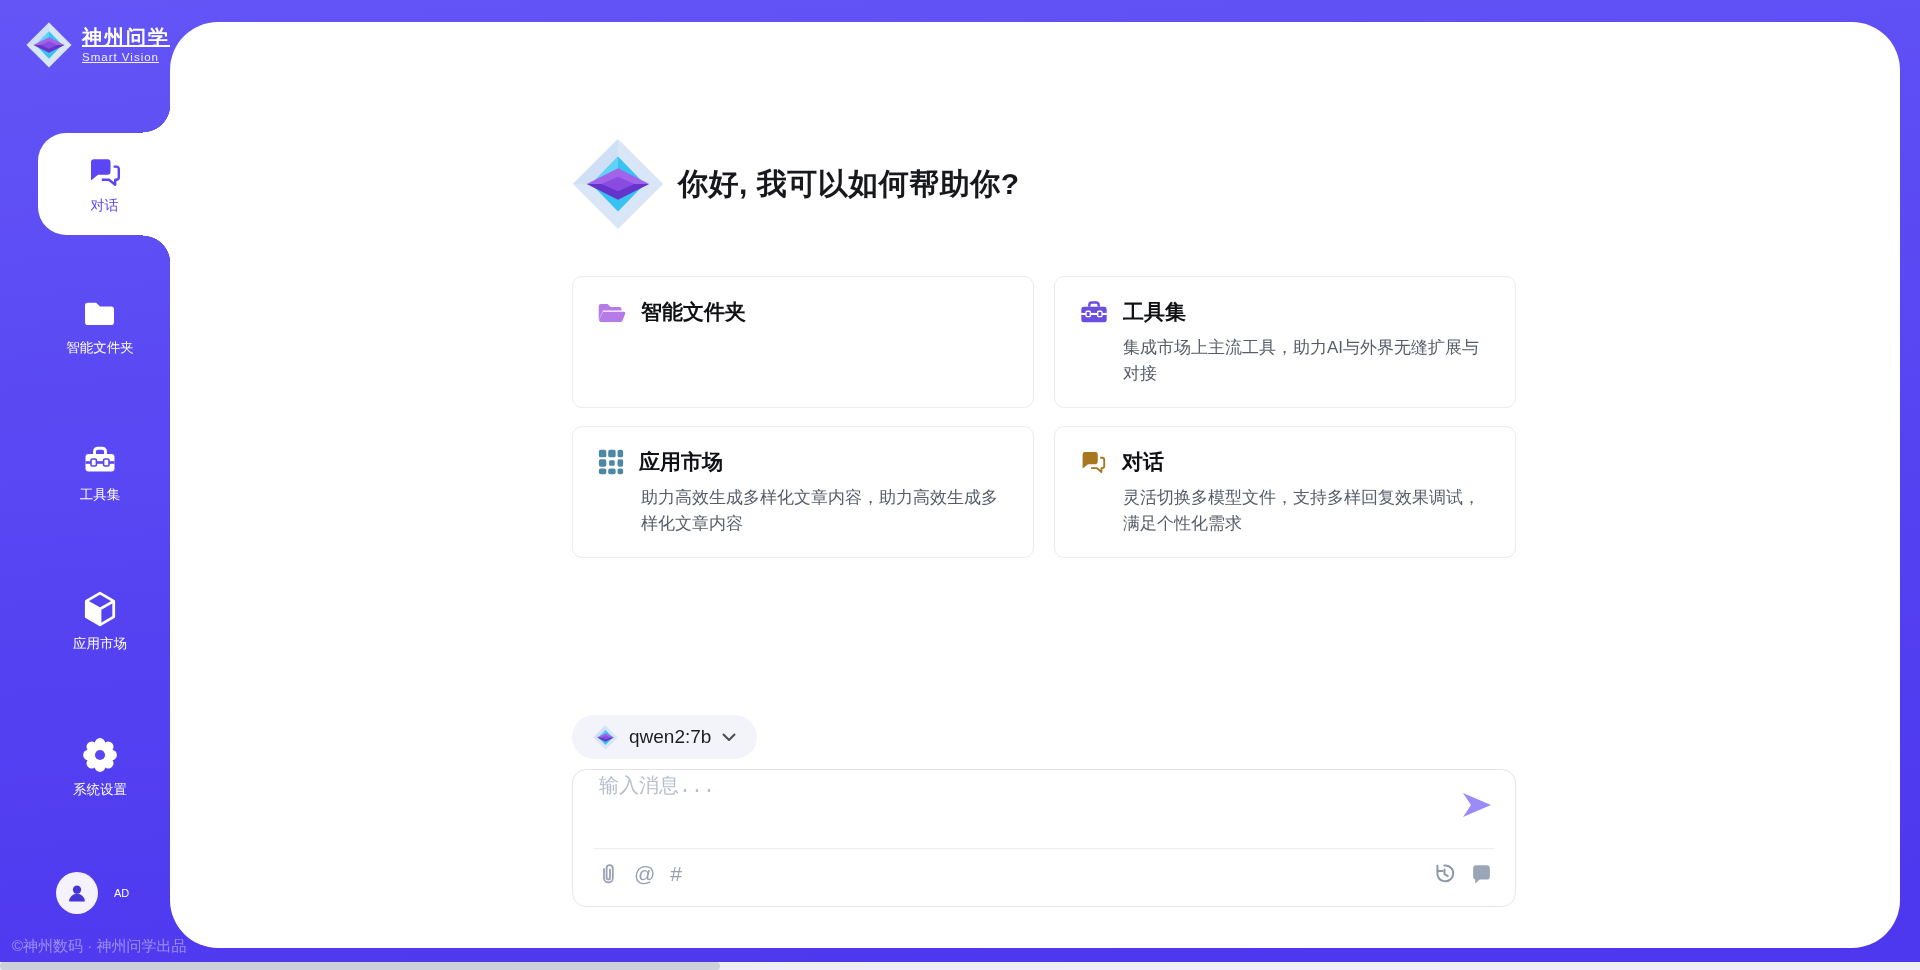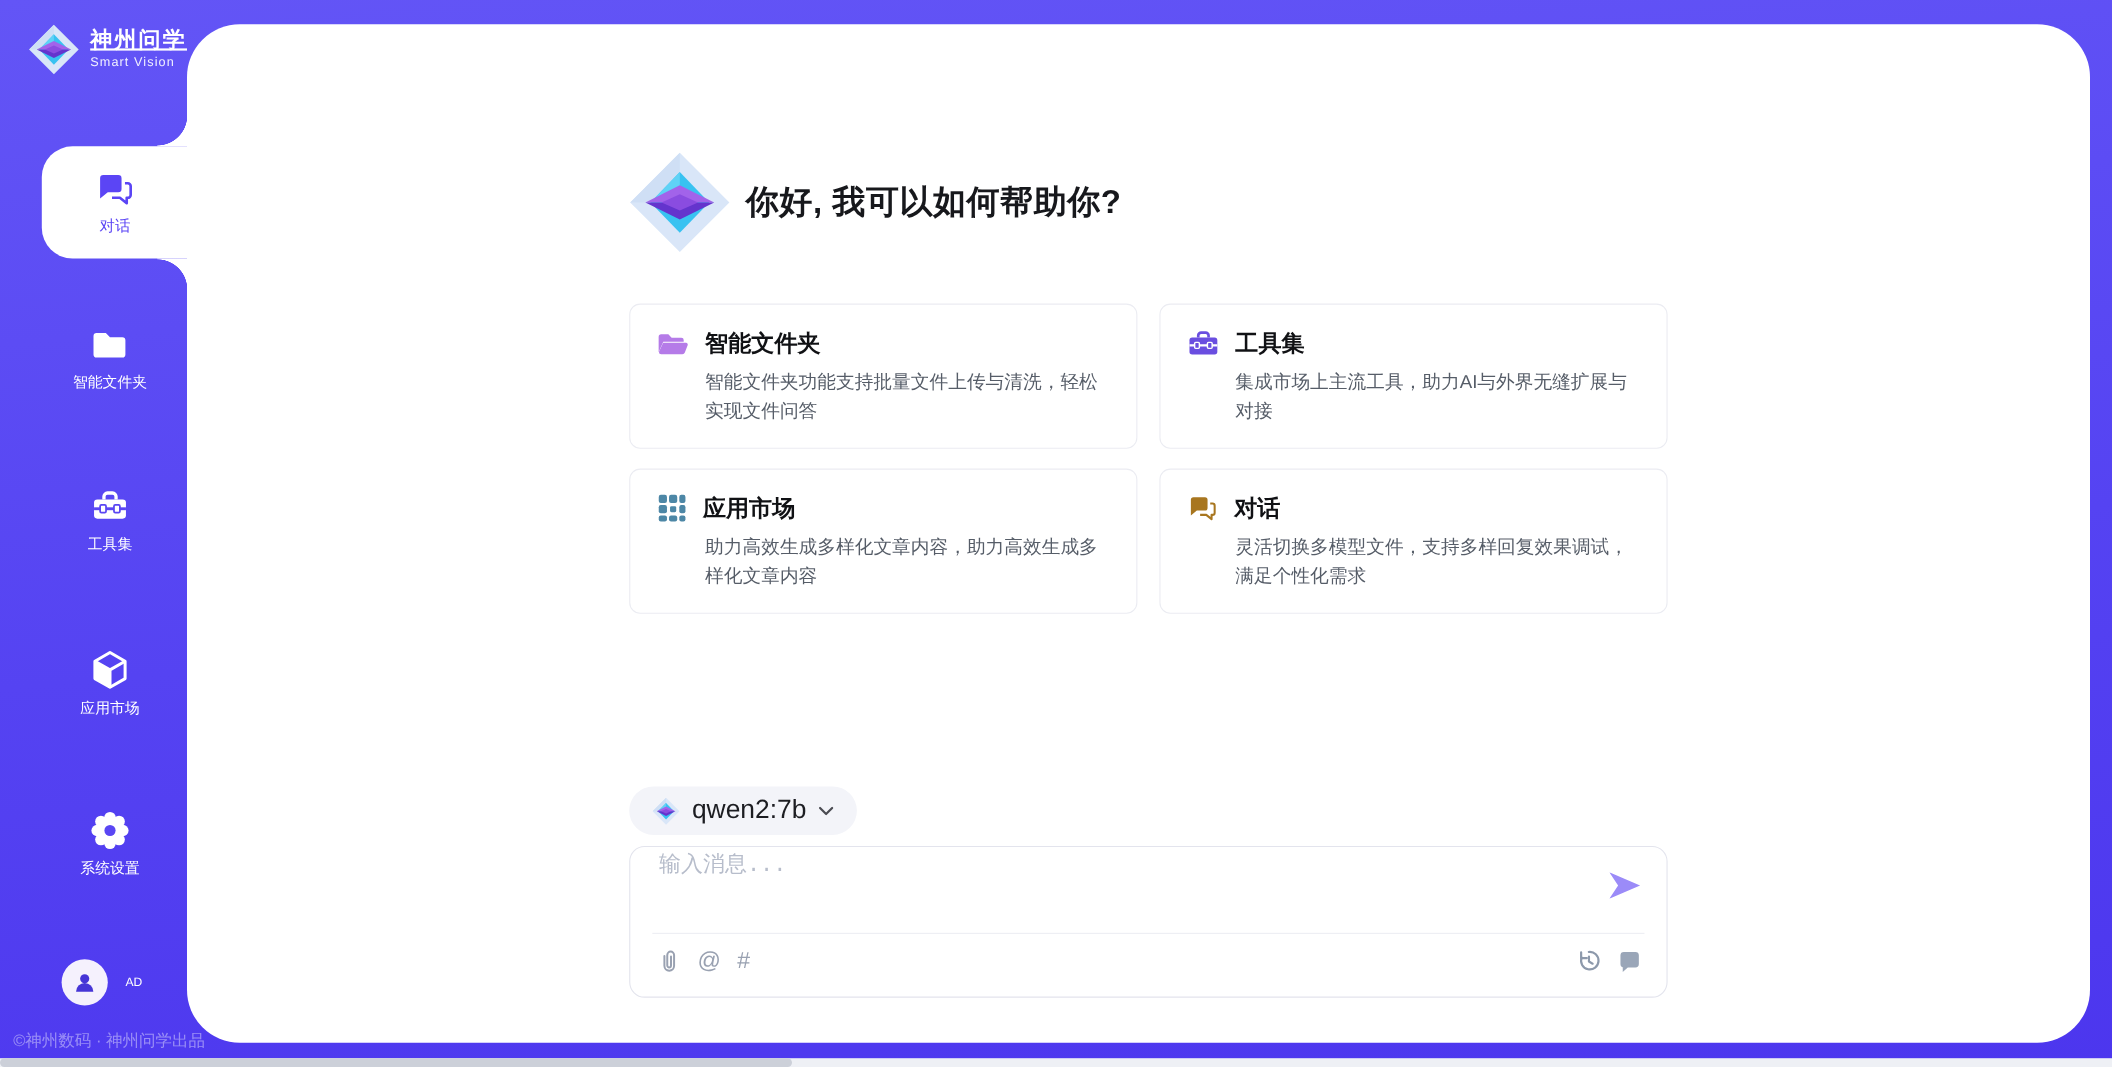--- a/index.html
+++ b/index.html
@@ -12,21 +12,21 @@
   .main-panel{
     position:absolute;left:170px;top:22px;right:20px;bottom:22px;
     background:#ffffff;border-radius:48px;padding-left:22px;
   }
   
   .sidebar{position:absolute;left:0;top:0;width:170px;height:100%;}
   .brand{position:absolute;left:26px;top:22px;display:flex;align-items:center;gap:10px;}
   .brand-gem{width:46px;height:46px;}
   .brand-text{display:flex;flex-direction:column;line-height:1.1;}
   .brand-name{color:#fff;font-size:20px;font-weight:bold;letter-spacing:2px;white-space:nowrap;text-decoration:underline;}
-  .brand-sub{color:#f0f0ff;font-size:11.5px;letter-spacing:1px;margin-top:3px;}
+  .brand-sub{color:#f0f0ff;font-size:11.5px;letter-spacing:1px;margin-top:3px;text-decoration:underline;}
   .nav-item{
     position:absolute;left:15px;width:170px;display:flex;flex-direction:column;
     align-items:center;gap:7px;cursor:pointer;
   }
   .nav-item .nav-label{color:#ffffff;font-size:13.5px;}
   .nav-item svg{display:block;}
   .nav-active-tab{
     position:absolute;left:38px;top:133px;width:133px;height:102px;background:#fff;
     border-radius:28px 0 0 28px;display:flex;flex-direction:column;align-items:center;
     justify-content:center;gap:7px;cursor:pointer;
@@ -57,21 +57,21 @@
   }
   .card-head{display:flex;align-items:center;gap:14px;}
   .card-title{font-size:21px;font-weight:bold;color:#101114;}
   .card-desc{margin-top:9px;padding-left:44px;font-size:17px;line-height:26px;color:#565d68;}
   
   .model-pill{
     position:absolute;top:693px;left:0;height:44px;display:inline-flex;align-items:center;
     gap:11px;background:#f3f4f9;border-radius:22px;padding:0 21px;cursor:pointer;
   }
   .model-pill .pill-gem{width:25px;height:25px;}
-  .model-name{font-size:24px;color:#1c1d22;}
+  .model-name{font-size:19px;color:#1c1d22;}
   
   .composer{
     position:absolute;top:747px;left:0;width:944px;height:138px;box-sizing:border-box;
     background:#fff;border:1px solid #e3e4ed;border-radius:14px;
   }
   .composer textarea{
     position:absolute;left:24px;top:0;width:840px;height:52px;border:none;outline:none;
     resize:none;font-family:Liberation Mono, monospace;font-size:20px;color:#7f1d1d;background:transparent;
   }
   .composer textarea::placeholder{color:#b7bdcb;}
@@ -195,21 +195,20 @@
       <div class="cards">
 
         <div class="card">
           <div class="card-head">
             <svg width="30" height="28" viewBox="0 0 34 28">
               <path d="M2 7.5 a2.6 2.6 0 0 1 2.6 -2.6 h7.4 l3.4 3.5 h10 a2.4 2.4 0 0 1 2.4 2.4 v1.6 h-21 l-4.8 11 z" fill="#b57be8"></path>
               <path d="M6.6 13.6 h23.6 a1.8 1.8 0 0 1 1.7 2.4 l-2.9 7.6 a2.7 2.7 0 0 1 -2.5 1.8 H4.6 a2.3 2.3 0 0 1 -2.3 -2.3 l4.3 -9.5 z" fill="#b57be8"></path>
             </svg>
             <span class="card-title">智能文件夹</span>
           </div>
-          <div class="card-desc">智能文件夹功能支持批量文件上传与清洗，轻松实现文件问答</div>
         </div>
 
         <div class="card">
           <div class="card-head">
             <svg width="30" height="28" viewBox="0 0 32 28">
               <path d="M11 8.5 V6.6 a2.8 2.8 0 0 1 2.8 -2.8 h4.4 a2.8 2.8 0 0 1 2.8 2.8 v1.9" stroke="#6a4ee0" stroke-width="2.6" fill="none"></path>
               <rect x="2.5" y="8.5" width="27" height="16.5" rx="2.6" fill="#6a4ee0"></rect>
               <rect x="2.5" y="15" width="27" height="2.2" fill="#ffffff"></rect>
               <rect x="7.5" y="13.2" width="4.6" height="5.8" rx="1" fill="#6a4ee0" stroke="#ffffff" stroke-width="1.4"></rect>
               <rect x="19.9" y="13.2" width="4.6" height="5.8" rx="1" fill="#6a4ee0" stroke="#ffffff" stroke-width="1.4"></rect>

